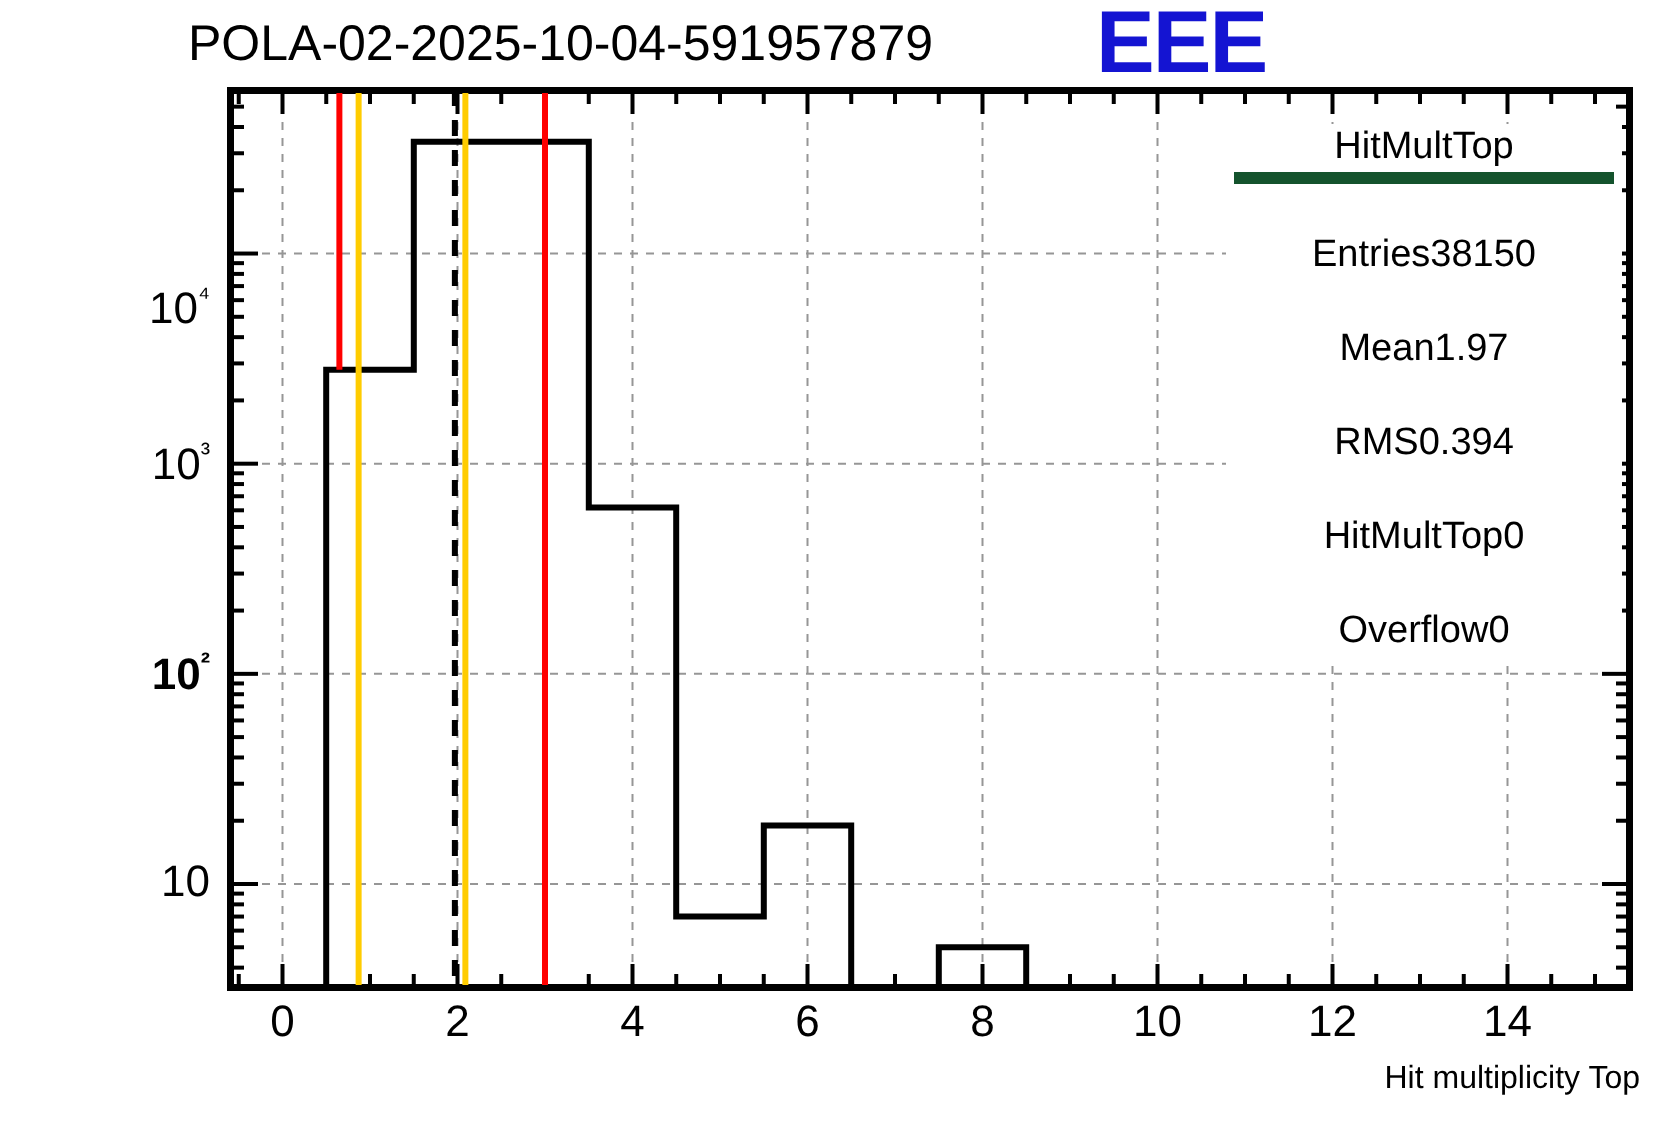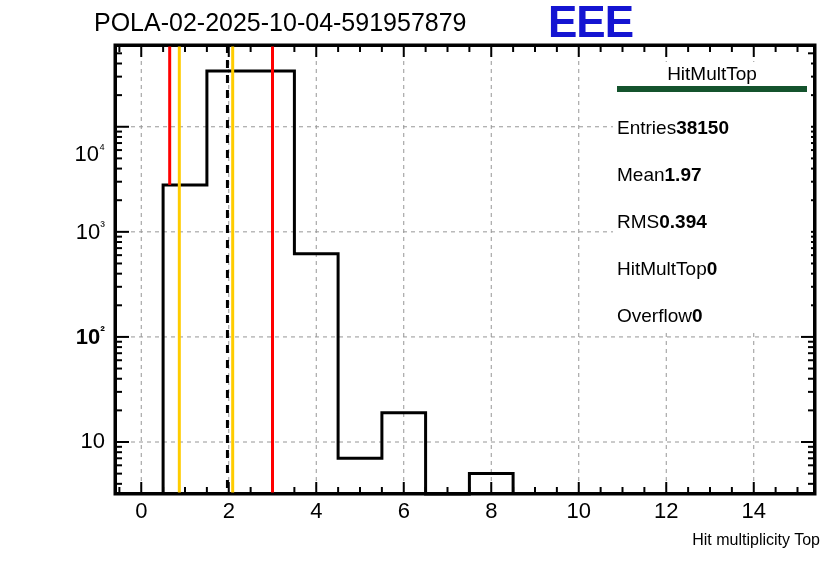--- a/index.html
+++ b/index.html
@@ -135,27 +135,27 @@
   }
   #stats-title {
     text-align: center;
     border-bottom: 6px solid #14532d;
     padding-bottom: 1px;
     margin-bottom: 1px;
     font-size: 19px;
   }
   .stats-row {
     display: flex;
-    justify-content: flex-start;
+    justify-content: center;
     line-height: 23px;
     white-space: nowrap;
     margin-top: 24px;
   }
   .stats-row .k { text-align: left; }
-  .stats-row .v { text-align: right; font-weight: bold; }
+  .stats-row .v { text-align: right; }
 </style>
 </head>
 <body>
 
 <div id="canvas">
 
   <div id="plot-title">POLA-02-2025-10-04-591957879</div>
 
   <div id="logo">
     <div id="logo-mark">

